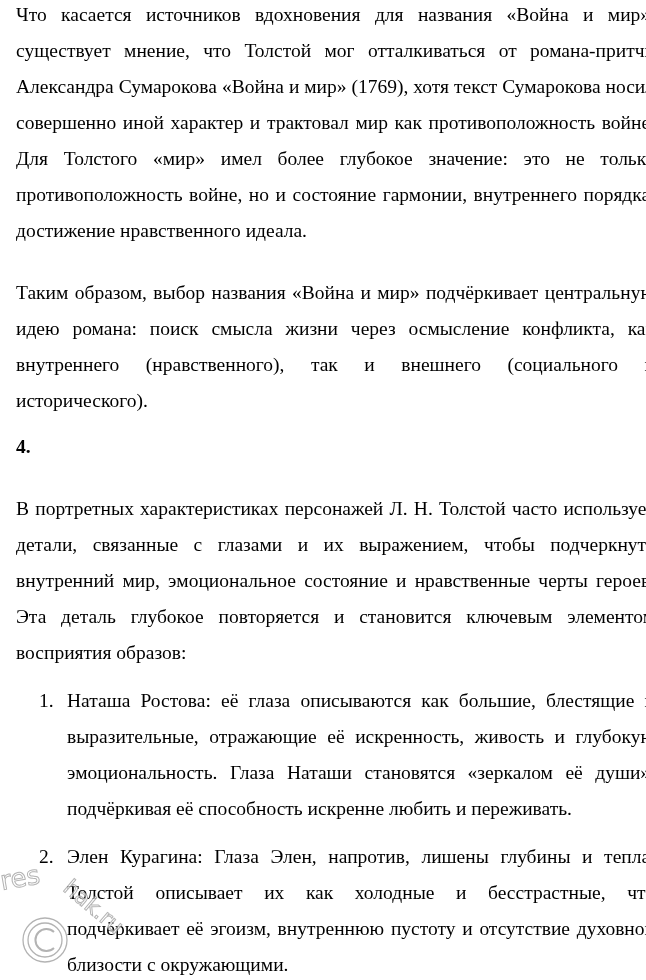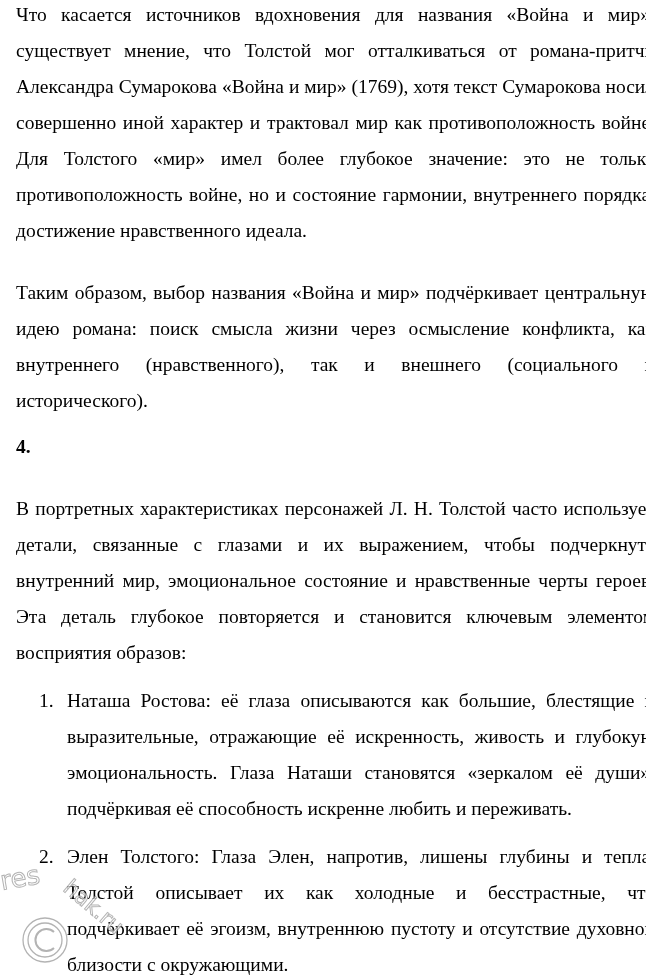--- a/index.html
+++ b/index.html
@@ -73,21 +73,21 @@
 
   <p class="para gap">В портретных характеристиках персонажей Л. Н. Толстой часто использует детали, связанные с глазами и их выражением, чтобы подчеркнуть внутренний мир, эмоциональное состояние и нравственные черты героев. Эта деталь глубокое повторяется и становится ключевым элементом восприятия образов:</p>
 
   <ol class="list">
     <li>
       <span class="num">1.</span>
       <span class="term">Наташа Ростова:</span><span> её глаза описываются как большие, блестящие и выразительные, отражающие её искренность, живость и глубокую эмоциональность. Глаза Наташи становятся «зеркалом её души», подчёркивая её способность искренне любить и переживать.</span>
     </li>
     <li>
       <span class="num">2.</span>
-      <span class="term">Элен Толстого:</span><span> Глаза Элен, напротив, лишены глубины и тепла. Толстой описывает их как холодные и бесстрастные, что подчёркивает её эгоизм, внутреннюю пустоту и отсутствие духовной близости с окружающими.</span>
+      <span class="term">Элен Курагина:</span><span> Глаза Элен, напротив, лишены глубины и тепла. Толстой описывает их как холодные и бесстрастные, что подчёркивает её эгоизм, внутреннюю пустоту и отсутствие духовной близости с окружающими.</span>
     </li>
   </ol>
 </div>
 
 <div class="watermark">
   <svg width="150" height="120" viewBox="0 0 150 120">
     <g fill="none" stroke="#9a9a9a" stroke-width="1.3" opacity="0.75">
       <text x="2" y="30" font-family="DejaVu Sans, sans-serif" font-size="26" transform="rotate(-10 2 30)" fill="#ffffff" stroke="#9a9a9a" stroke-width="1">res</text>
       <text x="62" y="30" font-family="DejaVu Sans, sans-serif" font-size="22" transform="rotate(40 62 30)" fill="#ffffff" stroke="#9a9a9a" stroke-width="1">hak.ru</text>
       <circle cx="45" cy="80" r="22"></circle>

